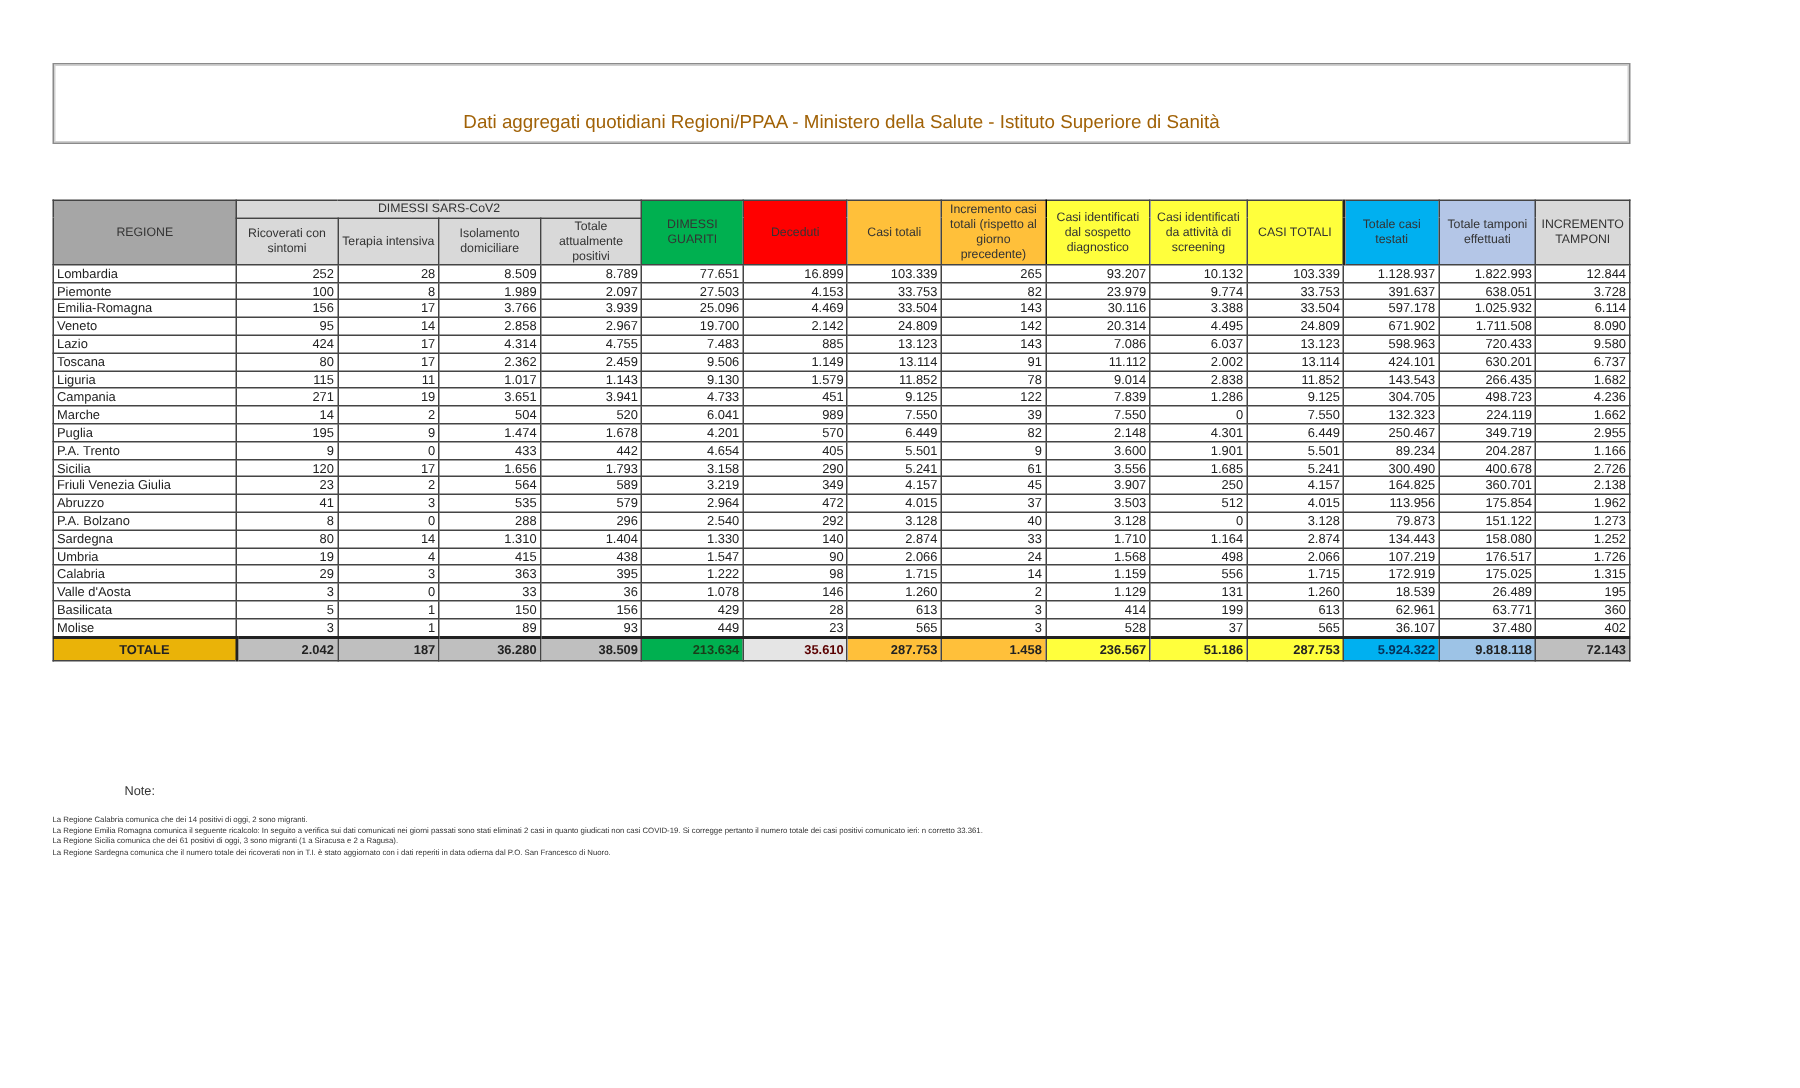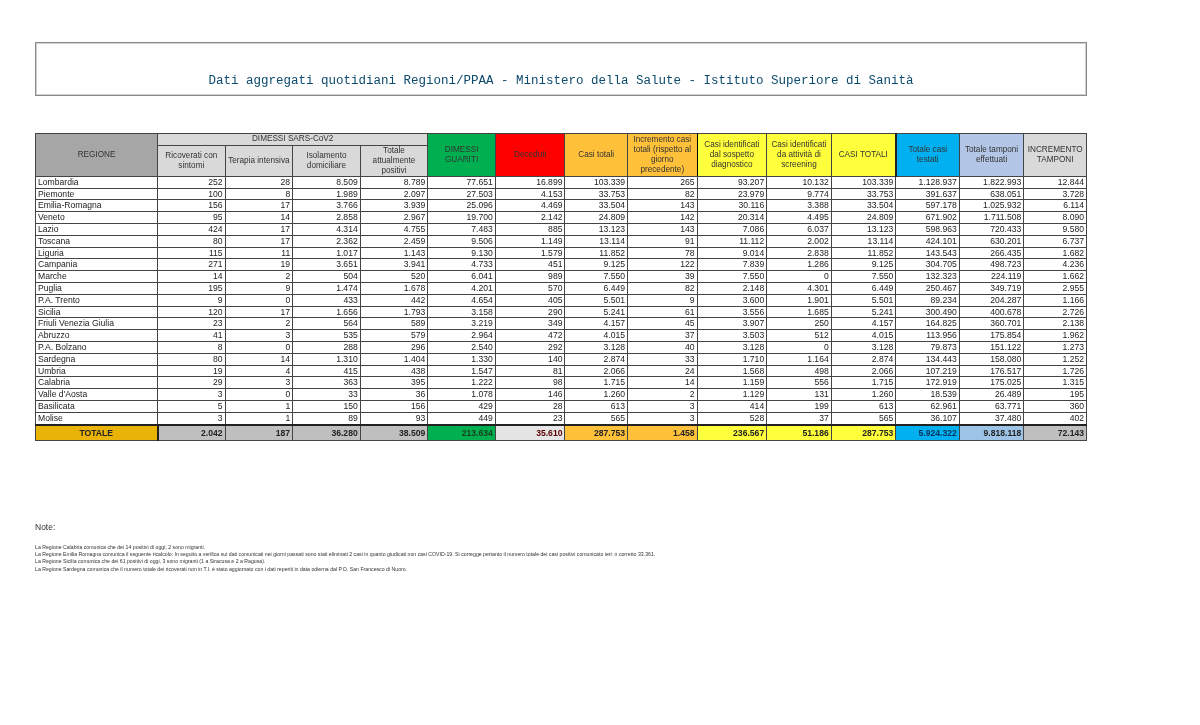--- a/index.html
+++ b/index.html
@@ -1,19 +1,19 @@
 <!DOCTYPE html>
 <html><head>
 <meta charset="utf-8">
 <style>
   html, body { margin:0; padding:0; background:#ffffff; }
   body { width:1200px; height:725px; position:relative; overflow:hidden; font-family:"Liberation Sans", sans-serif; color:#222; }
   .title-box { position:absolute; left:35px; top:42px; width:1050px; height:52px; border:1px solid #8a8a8a; box-shadow:0 0 0 1px #d0d0d0 inset; text-align:center; }
   .title-line1 { position:absolute; top:8px; left:0; right:0; font-size:12.5px; color:#222; }
-  .title-line2 { position:absolute; top:31px; left:0; right:0; font-size:12.5px; color:#0c4a6e;font-family:Liberation Mono, monospace; }
+  .title-line2 { position:absolute; top:31px; left:0; right:0; font-size:12.5px; color:#a16207; }
   table.data { position:absolute; left:35px; top:133px; border-collapse:collapse; table-layout:fixed; width:1052px; font-size:8.6px; }
   table.data td, table.data th { border:1px solid #444; padding:0 2px; height:10.8px; line-height:10.8px; white-space:nowrap; overflow:hidden; }
   table.data th { font-weight:normal; text-align:center; white-space:normal; line-height:10px; color:#333; font-size:8.2px; }
   th.regione { background:#a6a6a6; font-weight:bold; color:#222; border-right:2px solid #222; }
   th.grp { background:#d9d9d9; font-weight:bold; font-size:10.5px; height:19px; }
   th.sub { background:#d9d9d9; height:47px; }
   th.green { background:#00b050; color:#1a3d1a; }
   th.red { background:#ff0000; color:#5a0000; }
   th.orange { background:#ffc03a; }
   th.yellow { background:#ffff3c; }
@@ -27,21 +27,21 @@
   tr.total td.tname { background:#eab308; text-align:center; border-right:2px solid #222; }
   tr.total td.tgrey { background:#bfbfbf; }
   tr.total td.tgreen { background:#00b050; color:#1a3d1a; }
   tr.total td.tred { background:#e5e5e5; color:#5a0000; }
   tr.total td.torange { background:#ffc03a; }
   tr.total td.tyellow { background:#ffff3c; }
   tr.total td.tcyan { background:#00b0f0; color:#06325a; }
   tr.total td.tlblue { background:#9dc3e6; }
   tr.total td.tlgrey { background:#bfbfbf; }
   .notes { position:absolute; left:35px; top:522px; font-size:7px; color:#333; }
-  .notes-title { font-size:8.5px; margin-bottom:12px; }
+  .notes-title { font-size:8.5px; margin-bottom:12px;margin-left:48px; }
   .note-line { font-size:5.2px; line-height:7.2px; white-space:nowrap; }
 </style>
 </head>
 <body>
 
 <div class="title-box">
   <div class="title-line2">Dati aggregati quotidiani Regioni/PPAA - Ministero della Salute - Istituto Superiore di Sanità</div>
 </div>
 
 <table class="data">
@@ -357,21 +357,21 @@
         <td class="num">158.080</td>
         <td class="num">1.252</td>
       </tr>
       <tr>
         <td class="name">Umbria</td>
         <td class="num">19</td>
         <td class="num">4</td>
         <td class="num">415</td>
         <td class="num">438</td>
         <td class="num">1.547</td>
-        <td class="num">81</td>
+        <td class="num">90</td>
         <td class="num">2.066</td>
         <td class="num thick-r">24</td>
         <td class="num">1.568</td>
         <td class="num">498</td>
         <td class="num thick-r">2.066</td>
         <td class="num">107.219</td>
         <td class="num">176.517</td>
         <td class="num">1.726</td>
       </tr>
       <tr>

